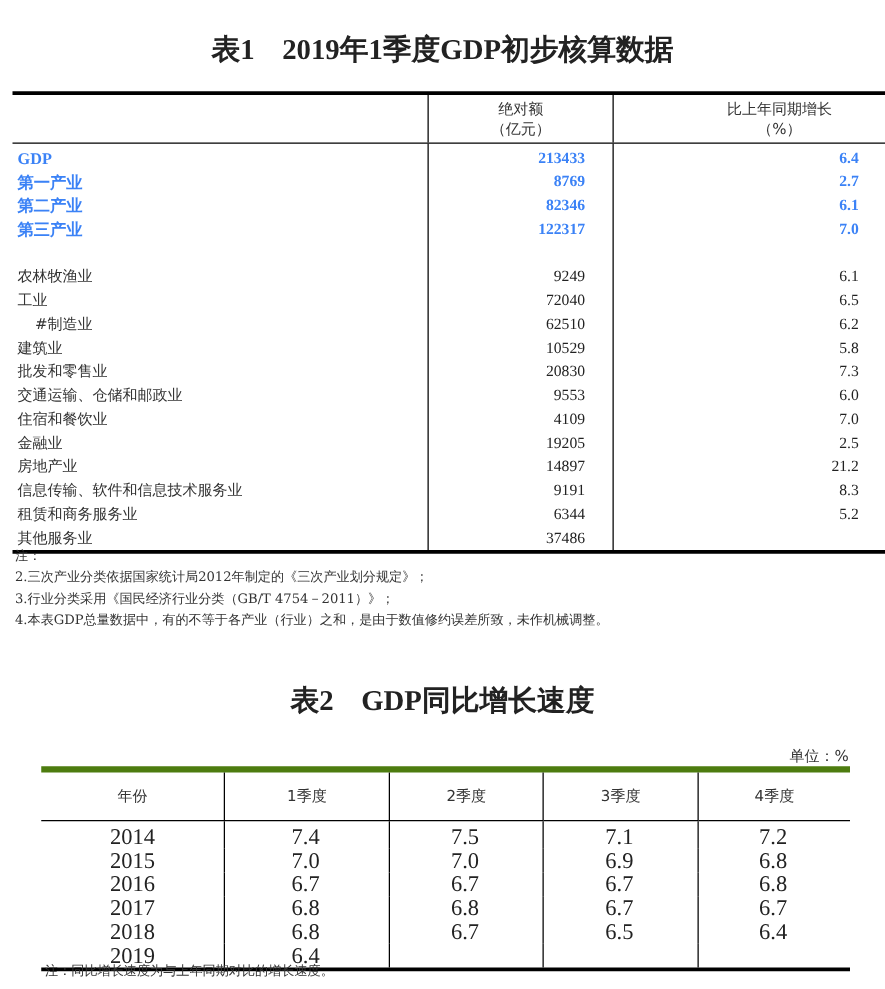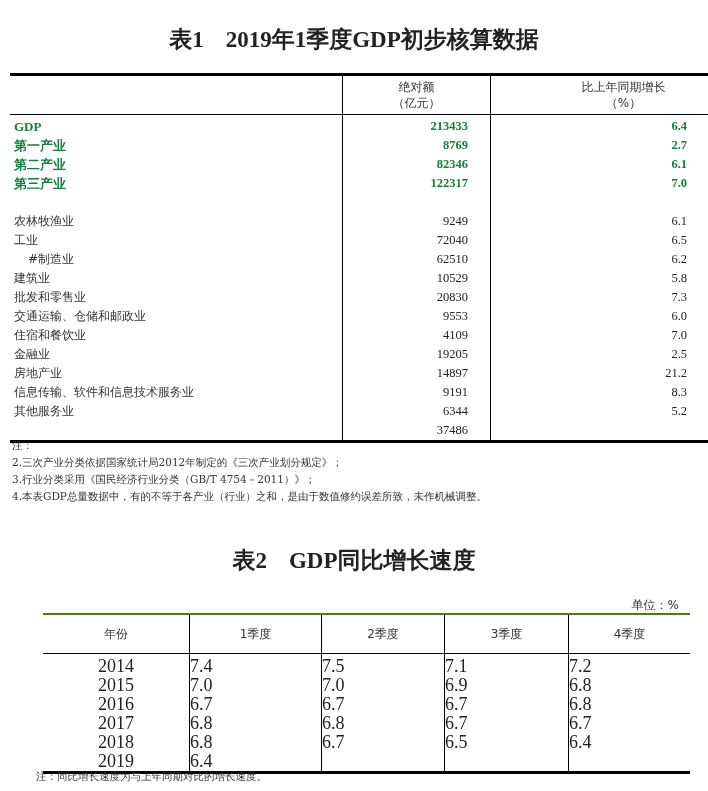--- a/index.html
+++ b/index.html
@@ -35,56 +35,56 @@
     line-height: 16px;
   }
   .t1 .body { display: flex; }
   .t1 .col { display: flex; flex-direction: column; }
   .t1 .row {
     height: 19px; line-height: 19px; font-size: 12.5px; white-space: nowrap;
   }
   .t1 .c1 .row { padding-left: 4px; font-family: "DejaVu Sans", "Liberation Sans", sans-serif; font-size: 12px; color: #333; }
   .t1 .c2 .row { text-align: right; padding-right: 22px; font-family: "Liberation Serif", serif; }
   .t1 .c3 .row { text-align: right; padding-right: 21px; font-family: "Liberation Serif", serif; }
-  .t1 .row.bold { font-weight: bold; color: #15803d; }
+  .t1 .row.bold { font-weight: bold; color: #3b82f6; }
   .t1 .c1 .row.bold { font-family: "Liberation Serif", "DejaVu Serif", serif; font-size: 13px; }
   .t1 .row.indent { padding-left: 18px; }
   .t1 .row.gap { height: 19px; }
   .t1 .col.pad-top { padding-top: 2px; }
 
   .notes {
     position: absolute; left: 12px; top: 437px;
     font-family: "DejaVu Serif", "Liberation Serif", serif;
     font-size: 10.5px; color: #333; line-height: 17px;
   }
 
   .unit {
     position: absolute; top: 597px; right: 29px;
     font-family: "DejaVu Sans", "Liberation Sans", sans-serif; font-size: 12px; color: #333;
   }
 
   
   .t2 {
-    position: absolute; left: 43px; top: 613px; width: 647px;
-    border-top: 2px solid #4d7c0f; border-bottom: 3px solid #000;
+    position: absolute; left: 33px; top: 613px; width: 647px;
+    border-top: 5px solid #4d7c0f; border-bottom: 3px solid #000;
     border-collapse: collapse;
   }
   .t2 table { border-collapse: collapse; width: 100%; }
   .t2 th {
     height: 38px; font-weight: normal;
     font-family: "DejaVu Sans", "Liberation Sans", sans-serif; font-size: 12px; color: #333;
     border-bottom: 1.5px solid #000; text-align: center; padding: 0;
   }
   .t2 td {
     height: 19px; line-height: 19px; padding: 0;
     font-family: Liberation Serif, serif; font-size: 18px; color: #222;
   }
   .t2 th + th, .t2 td + td { border-left: 1px solid #000; }
   .t2 td.year { text-align: center; }
-  .t2 td.val { text-align: left; padding-right: 2px; }
+  .t2 td.val { text-align: center; padding-right: 2px; }
   .t2 tr.first td { padding-top: 3px; }
   .t2 .w0 { width: 146px; }
   .t2 .w1 { width: 131px; }
   .t2 .w2 { width: 122px; }
   .t2 .w3 { width: 123px; }
 
   .note2 {
     position: absolute; left: 36px; top: 770px;
     font-family: "DejaVu Serif", "Liberation Serif", serif;
     font-size: 10.5px; color: #333;
@@ -119,20 +119,21 @@
       <div class="row">农林牧渔业</div>
       <div class="row">工业</div>
       <div class="row indent">#制造业</div>
       <div class="row">建筑业</div>
       <div class="row">批发和零售业</div>
       <div class="row">交通运输、仓储和邮政业</div>
       <div class="row">住宿和餐饮业</div>
       <div class="row">金融业</div>
       <div class="row">房地产业</div>
       <div class="row">信息传输、软件和信息技术服务业</div>
+      <div class="row">租赁和商务服务业</div>
       <div class="row">其他服务业</div>
     </div>
     <div class="col c2 pad-top">
       <div class="row bold">213433</div>
       <div class="row bold">8769</div>
       <div class="row bold">82346</div>
       <div class="row bold">122317</div>
       <div class="row gap"></div>
       <div class="row">9249</div>
       <div class="row">72040</div>

